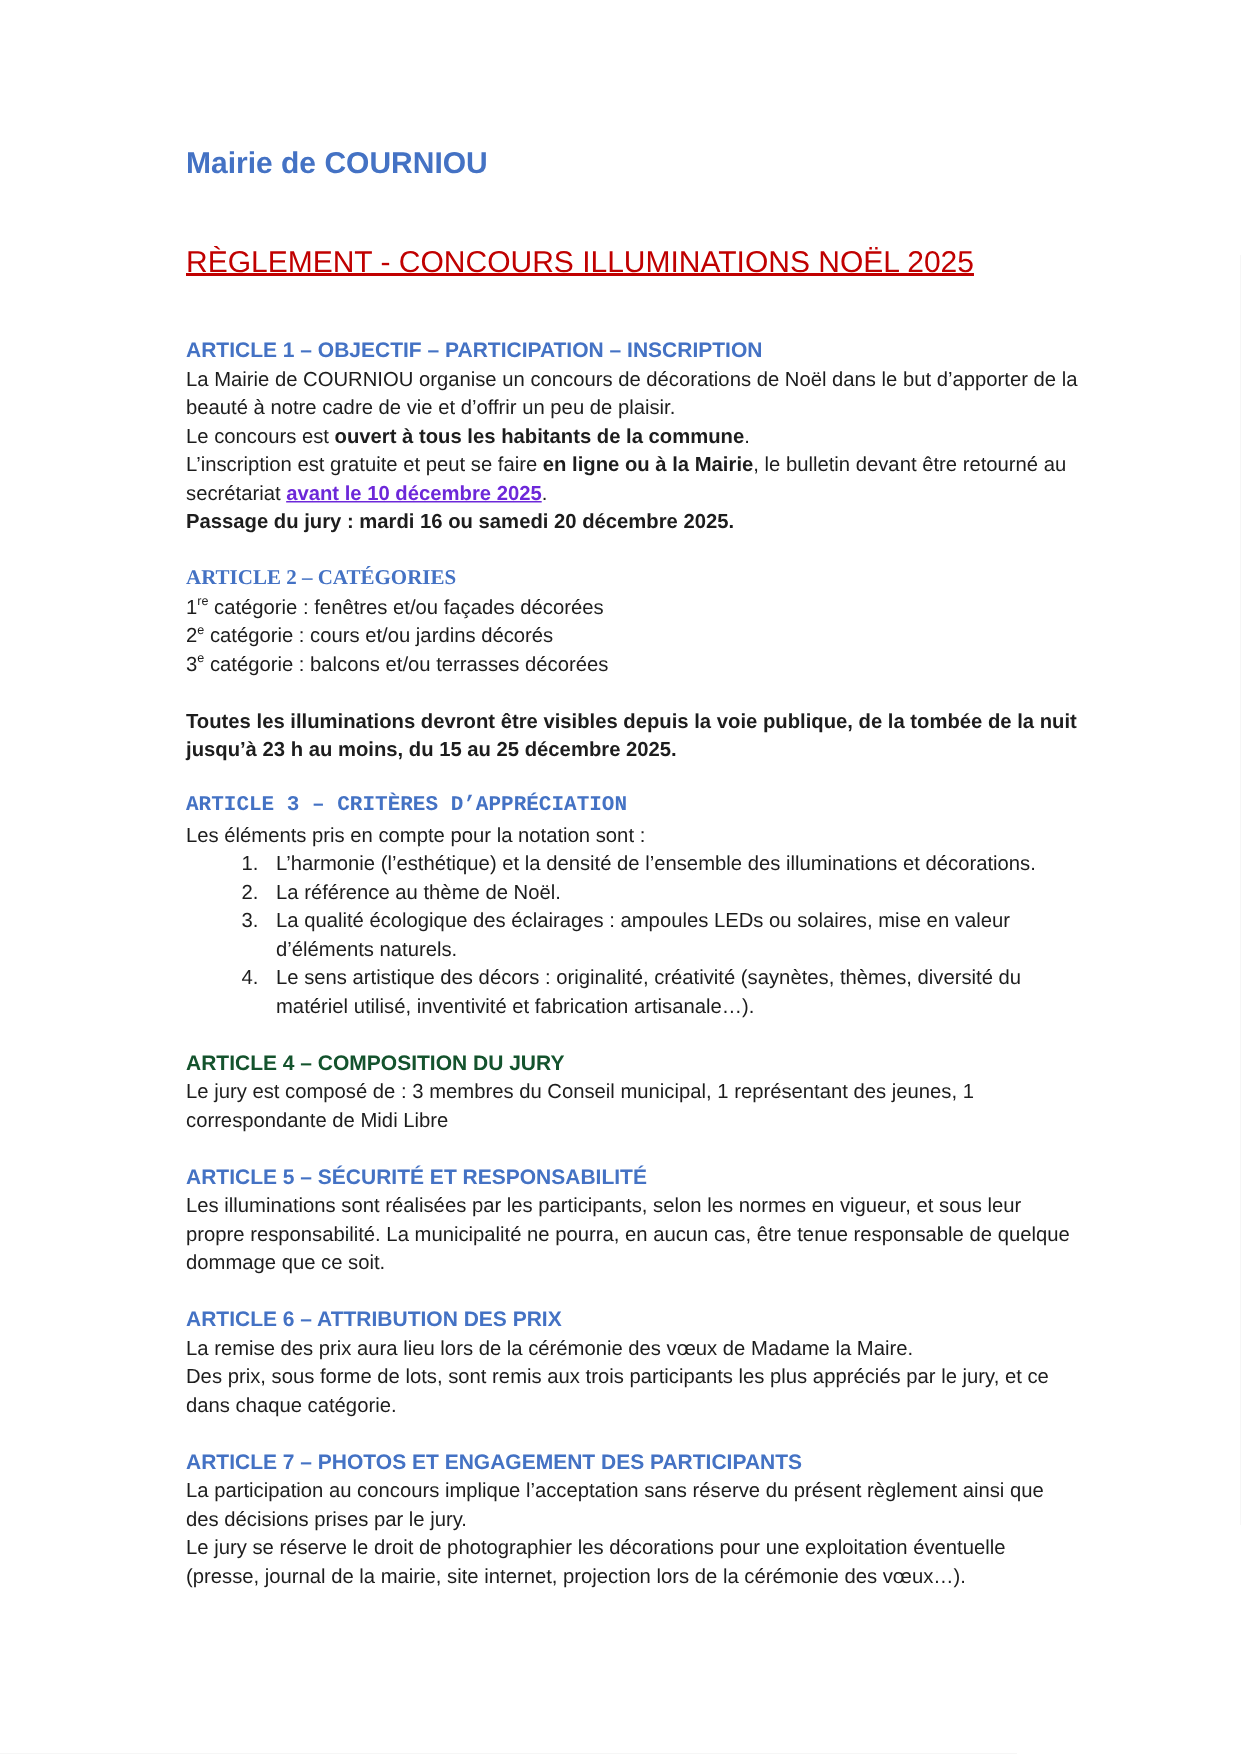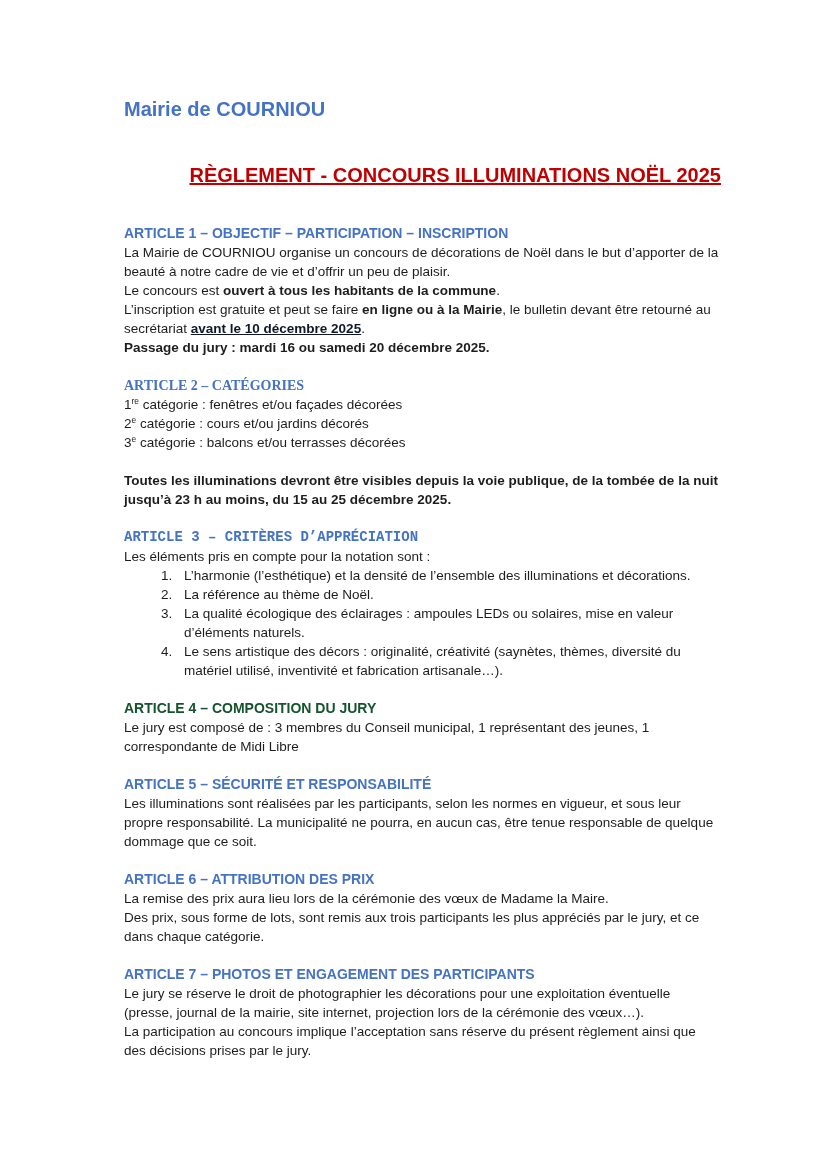--- a/index.html
+++ b/index.html
@@ -19,23 +19,23 @@
     overflow: hidden;
   }
   .doc-header {
     font-size: 20px;
     line-height: 26px;
     font-weight: 700;
   }
   .doc-title {
     font-size: 20px;
     line-height: 26px;
-    font-weight: bold;
+    font-weight: normal;
     text-decoration: underline;
-    text-align: right;
+    text-align: left;
     margin: 40px 0 36px 0;
   }
   .article-heading {
     font-size: 14px;
     line-height: 19px;
     font-weight: bold;
     margin: 19px 0 0 0;
   }
   .paragraph {
     margin: 0;
@@ -60,21 +60,21 @@
 <body>
 
 <div class="page" style="background: rgb(255, 255, 255); color: rgb(29, 29, 29);">
   <div class="doc-header" style="color: rgb(68, 114, 196);">Mairie de COURNIOU</div>
   <h1 class="doc-title" style="color: rgb(192, 0, 0);">RÈGLEMENT - CONCOURS ILLUMINATIONS NOËL 2025</h1>
   <div>
       <section>
         <h2 class="article-heading" style="color: rgb(68, 114, 196);">ARTICLE 1 – OBJECTIF – PARTICIPATION – INSCRIPTION</h2>
         <p class="paragraph"><span>La Mairie de COURNIOU organise un concours de décorations de Noël dans le but d’apporter de la beauté à notre cadre de vie et d’offrir un peu de plaisir.</span></p>
         <p class="paragraph"><span>Le concours est </span><span class="bold">ouvert à tous les habitants de la commune</span><span>.</span></p>
-        <p class="paragraph"><span>L’inscription est gratuite et peut se faire </span><span class="bold">en ligne ou à la Mairie</span><span>, le bulletin devant être retourné au secrétariat </span><span class="bold underline" style="color: #0f172a;">avant le 10 décembre 2025</span><span>.</span></p>
+        <p class="paragraph"><span>L’inscription est gratuite et peut se faire </span><span class="bold">en ligne ou à la Mairie</span><span>, le bulletin devant être retourné au secrétariat </span><span class="bold underline" style="color: #6d28d9;">avant le 10 décembre 2025</span><span>.</span></p>
         <p class="paragraph"><span class="bold">Passage du jury : mardi 16 ou samedi 20 décembre 2025.</span></p>
       </section>
       <section>
         <h2 class="article-heading" style="color: rgb(68, 114, 196); font-family: Liberation Serif, serif;">ARTICLE 2 – CATÉGORIES</h2>
         <p class="paragraph"><span>1</span><sup>re</sup><span> catégorie : fenêtres et/ou façades décorées</span></p>
         <p class="paragraph"><span>2</span><sup>e</sup><span> catégorie : cours et/ou jardins décorés</span></p>
         <p class="paragraph"><span>3</span><sup>e</sup><span> catégorie : balcons et/ou terrasses décorées</span></p>
         <div class="spacer"></div>
         <p class="paragraph"><span class="bold">Toutes les illuminations devront être visibles depuis la voie publique, de la tombée de la nuit jusqu’à 23 h au moins, du 15 au 25 décembre 2025.</span></p>
       </section>
@@ -96,17 +96,17 @@
         <h2 class="article-heading" style="color: rgb(68, 114, 196);">ARTICLE 5 – SÉCURITÉ ET RESPONSABILITÉ</h2>
         <p class="paragraph"><span>Les illuminations sont réalisées par les participants, selon les normes en vigueur, et sous leur propre responsabilité. La municipalité ne pourra, en aucun cas, être tenue responsable de quelque dommage que ce soit.</span></p>
       </section>
       <section>
         <h2 class="article-heading" style="color: rgb(68, 114, 196);">ARTICLE 6 – ATTRIBUTION DES PRIX</h2>
         <p class="paragraph"><span>La remise des prix aura lieu lors de la cérémonie des vœux de Madame la Maire.</span></p>
         <p class="paragraph"><span>Des prix, sous forme de lots, sont remis aux trois participants les plus appréciés par le jury, et ce dans chaque catégorie.</span></p>
       </section>
       <section>
         <h2 class="article-heading" style="color: rgb(68, 114, 196);">ARTICLE 7 – PHOTOS ET ENGAGEMENT DES PARTICIPANTS</h2>
+        <p class="paragraph"><span>La participation au concours implique l’acceptation sans réserve du présent règlement ainsi que des décisions prises par le jury.</span></p>
         <p class="paragraph"><span>Le jury se réserve le droit de photographier les décorations pour une exploitation éventuelle (presse, journal de la mairie, site internet, projection lors de la cérémonie des vœux…).</span></p>
-        <p class="paragraph"><span>La participation au concours implique l’acceptation sans réserve du présent règlement ainsi que des décisions prises par le jury.</span></p>
       </section>
     </div>
 </div>
 
 </body></html>

